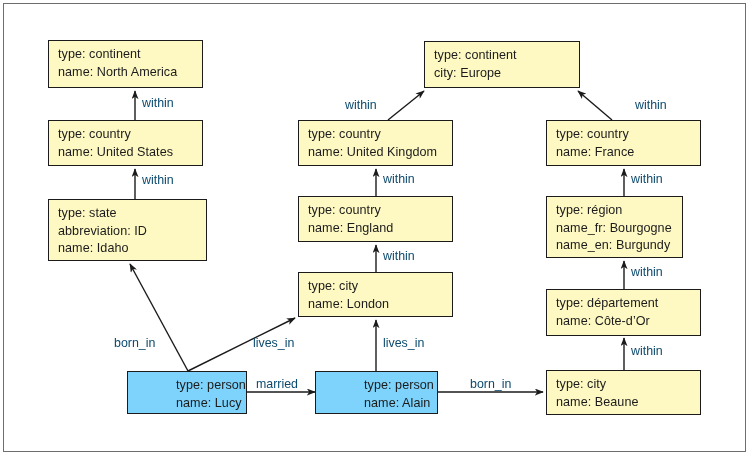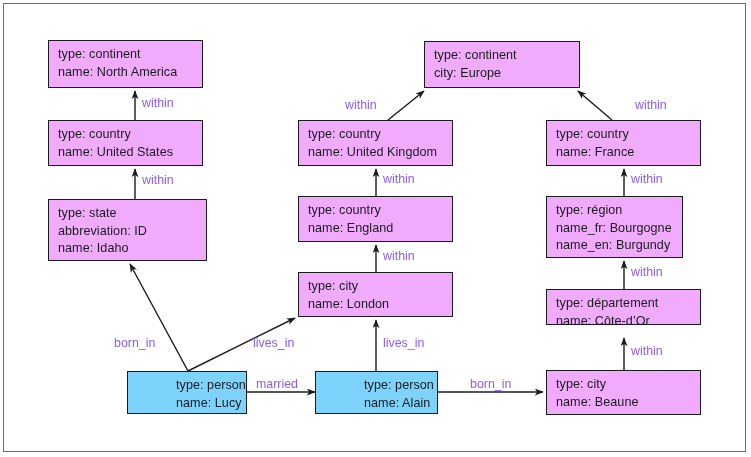--- a/index.html
+++ b/index.html
@@ -31,40 +31,40 @@
     position: absolute;
     left: 0;
     top: 0;
     width: 751px;
     height: 457px;
   }
   .node {
     position: absolute;
     box-sizing: border-box;
     border: 1.6px solid #1b1b1b;
-    background: #f0abfc;
+    background: #fef9c3;
     padding: 5px 0 0 9px;
     font-size: 12.6px;
     line-height: 17.5px;
     color: #1b1b1b;
     letter-spacing: 0.05px;
     white-space: nowrap;
   }
   .node.shaded {
     background: #7dd3fc;
     padding-left: 48px;
   }
   .node .line {
     display: block;
   }
   .edge-label {
     position: absolute;
     font-size: 12.4px;
     line-height: 14px;
-    color: #8b5cf6;
+    color: #0c4a6e;
     white-space: nowrap;
     background: transparent;
   }
 </style>
 </head>
 <body>
 
 <div id="canvas">
 
   <div id="frame"></div>
@@ -125,21 +125,21 @@
       </div>
       <div class="node" style="left: 546px; top: 120px; width: 155px; height: 46px;">
         <span class="line">type: country</span>
         <span class="line">name: France</span>
       </div>
       <div class="node" style="left: 546px; top: 196px; width: 137px; height: 62px;">
         <span class="line">type: région</span>
         <span class="line">name_fr: Bourgogne</span>
         <span class="line">name_en: Burgundy</span>
       </div>
-      <div class="node" style="left: 546px; top: 289px; width: 155px; height: 36px;">
+      <div class="node" style="left: 546px; top: 289px; width: 155px; height: 47px;">
         <span class="line">type: département</span>
         <span class="line">name: Côte-d’Or</span>
       </div>
       <div class="node" style="left: 546px; top: 370px; width: 155px; height: 45px;">
         <span class="line">type: city</span>
         <span class="line">name: Beaune</span>
       </div>
       <div class="node shaded" style="left: 127px; top: 371px; width: 120px; height: 43px;">
         <span class="line">type: person</span>
         <span class="line">name: Lucy</span>

